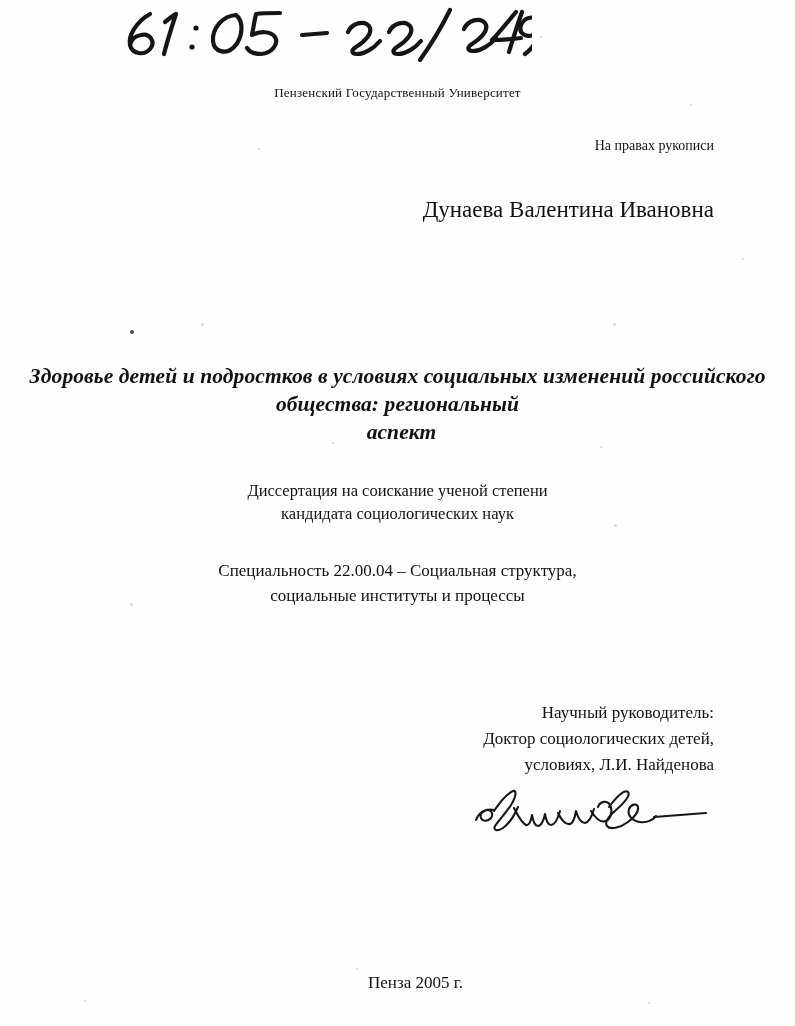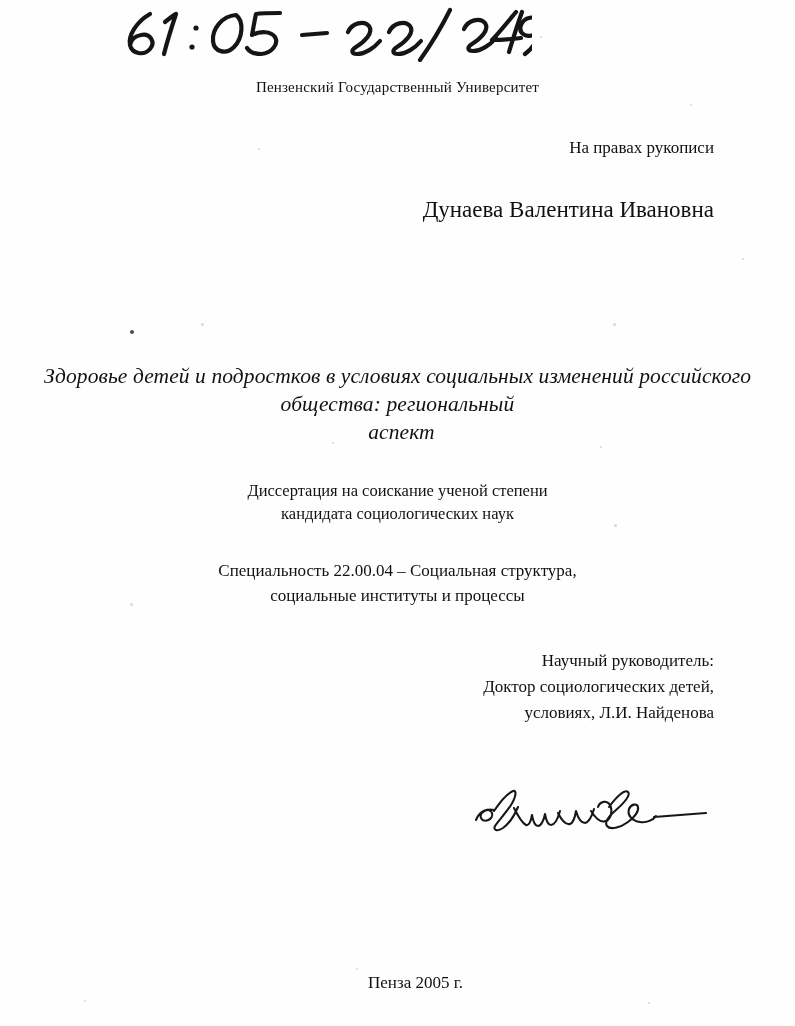--- a/index.html
+++ b/index.html
@@ -43,41 +43,41 @@
     left: 0;
     text-align: center;
   }
   .rightblock {
     position: absolute;
     right: 81px;
     text-align: right;
   }
 
   .univ {
-    top: 79px;
-    font-size: 15px;
+    top: 85px;
+    font-size: 13px;
     letter-spacing: .2px;
   }
 
   .manuscript {
     top: 138px;
-    font-size: 17px;
+    font-size: 14px;
   }
   .author {
     top: 197px;
     font-size: 23px;
   }
 
   .title {
     position: absolute;
     left: 0;
     width: 795px;
     top: 362px;
     text-align: center;
-    font-weight: normal;
+    font-weight: bold;
     font-style: italic;
     font-size: 21.5px;
     line-height: 28px;
     letter-spacing: .1px;
   }
   .title .ln3 {
     display: block;
     position: relative;
     left: 4px;
   }
@@ -87,21 +87,21 @@
     font-size: 16.5px;
     line-height: 23px;
   }
   .specialty {
     top: 558px;
     font-size: 17px;
     line-height: 25px;
   }
 
   .supervisor {
-    top: 648px;
+    top: 700px;
     font-size: 17px;
     line-height: 26px;
   }
 
   .signature {
     position: absolute;
     left: 470px;
     top: 780px;
     width: 250px;
     height: 62px;

